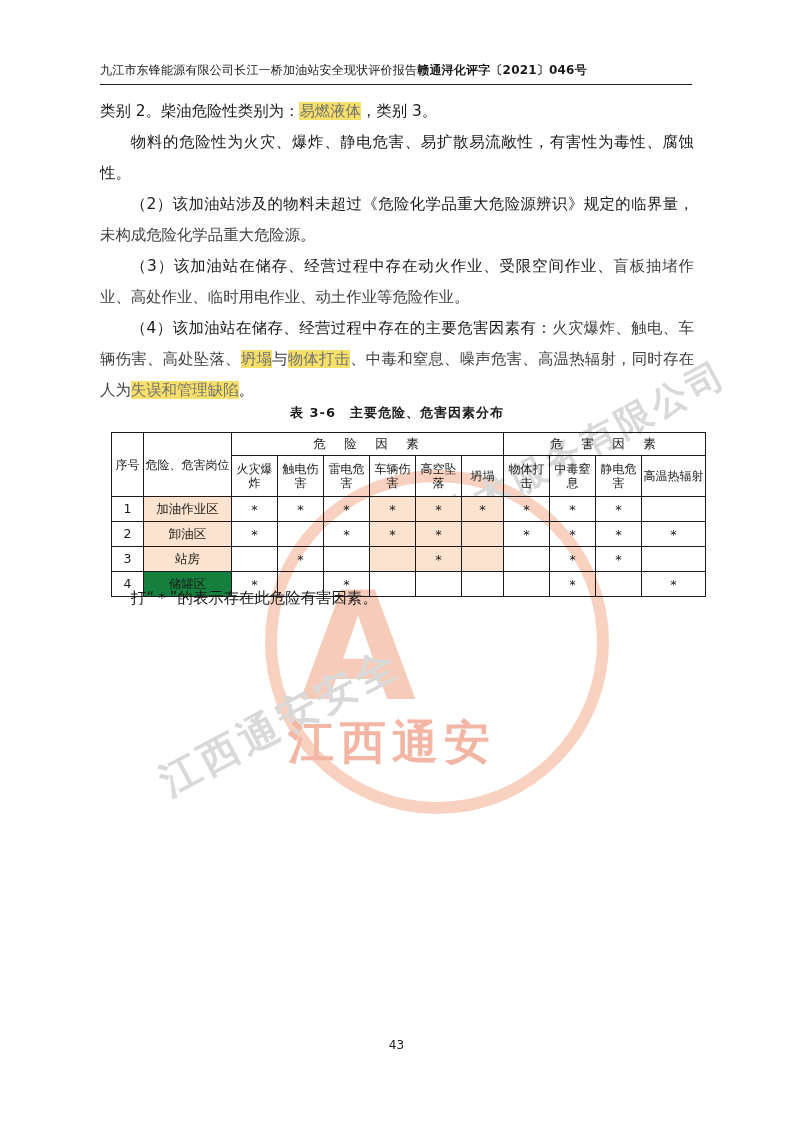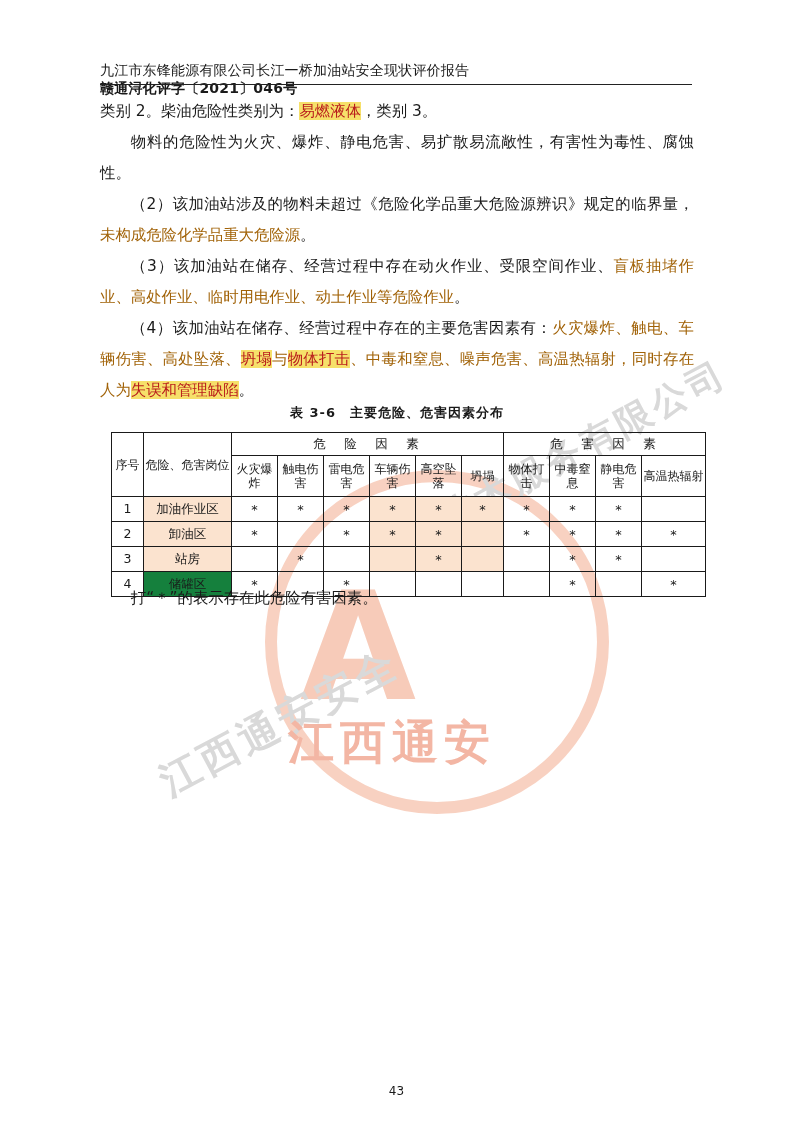--- a/index.html
+++ b/index.html
@@ -18,25 +18,24 @@
     color: #1a1a1a;
   }
 
   
   .header {
     position: absolute;
     left: 100px;
     top: 62px;
     width: 592px;
     display: flex;
-    justify-content: flex-end;
+    justify-content: flex-start;
     align-items: baseline;
-    font-size: 14px;
+    font-size: 12px;
     letter-spacing: 0.2px;
-    flex-direction: column;
   }
   .header-left { white-space: nowrap; }
   .header-right { white-space: nowrap; font-weight: bold; }
   .header-rule {
     position: absolute;
     left: 100px;
     top: 84px;
     width: 592px;
     height: 0;
     border-top: 1px solid #222;
@@ -52,24 +51,24 @@
     line-height: 31px;
     text-align: justify;
     text-justify: inter-ideograph;
   }
   .body-block p {
     margin: 0;
   }
   .indent { text-indent: 2em; }
 
   
-  .hl-orange { color: #a16207; margin-top: 14px; }
+  .hl-orange { color: #404040; margin-top: 14px; }
   .hl-yellowbg {
     background: #f6e06a;
-    color: #b91c1c;
+    color: #737373;
   }
 
   
   .table-caption {
     position: absolute;
     left: 100px;
     top: 404px;
     width: 594px;
     text-align: center;
     font-size: 13px;
@@ -134,21 +133,20 @@
   }
 
   
   .pageno {
     position: absolute;
     left: 0;
     top: 1038px;
     width: 793px;
     text-align: center;
     font-size: 12px;
-    margin-top: 46px;
   }
 
   
   .wm-layer {
     position: absolute;
     left: 0; top: 0;
     width: 793px; height: 1122px;
     pointer-events: none;
     overflow: hidden;
   }

